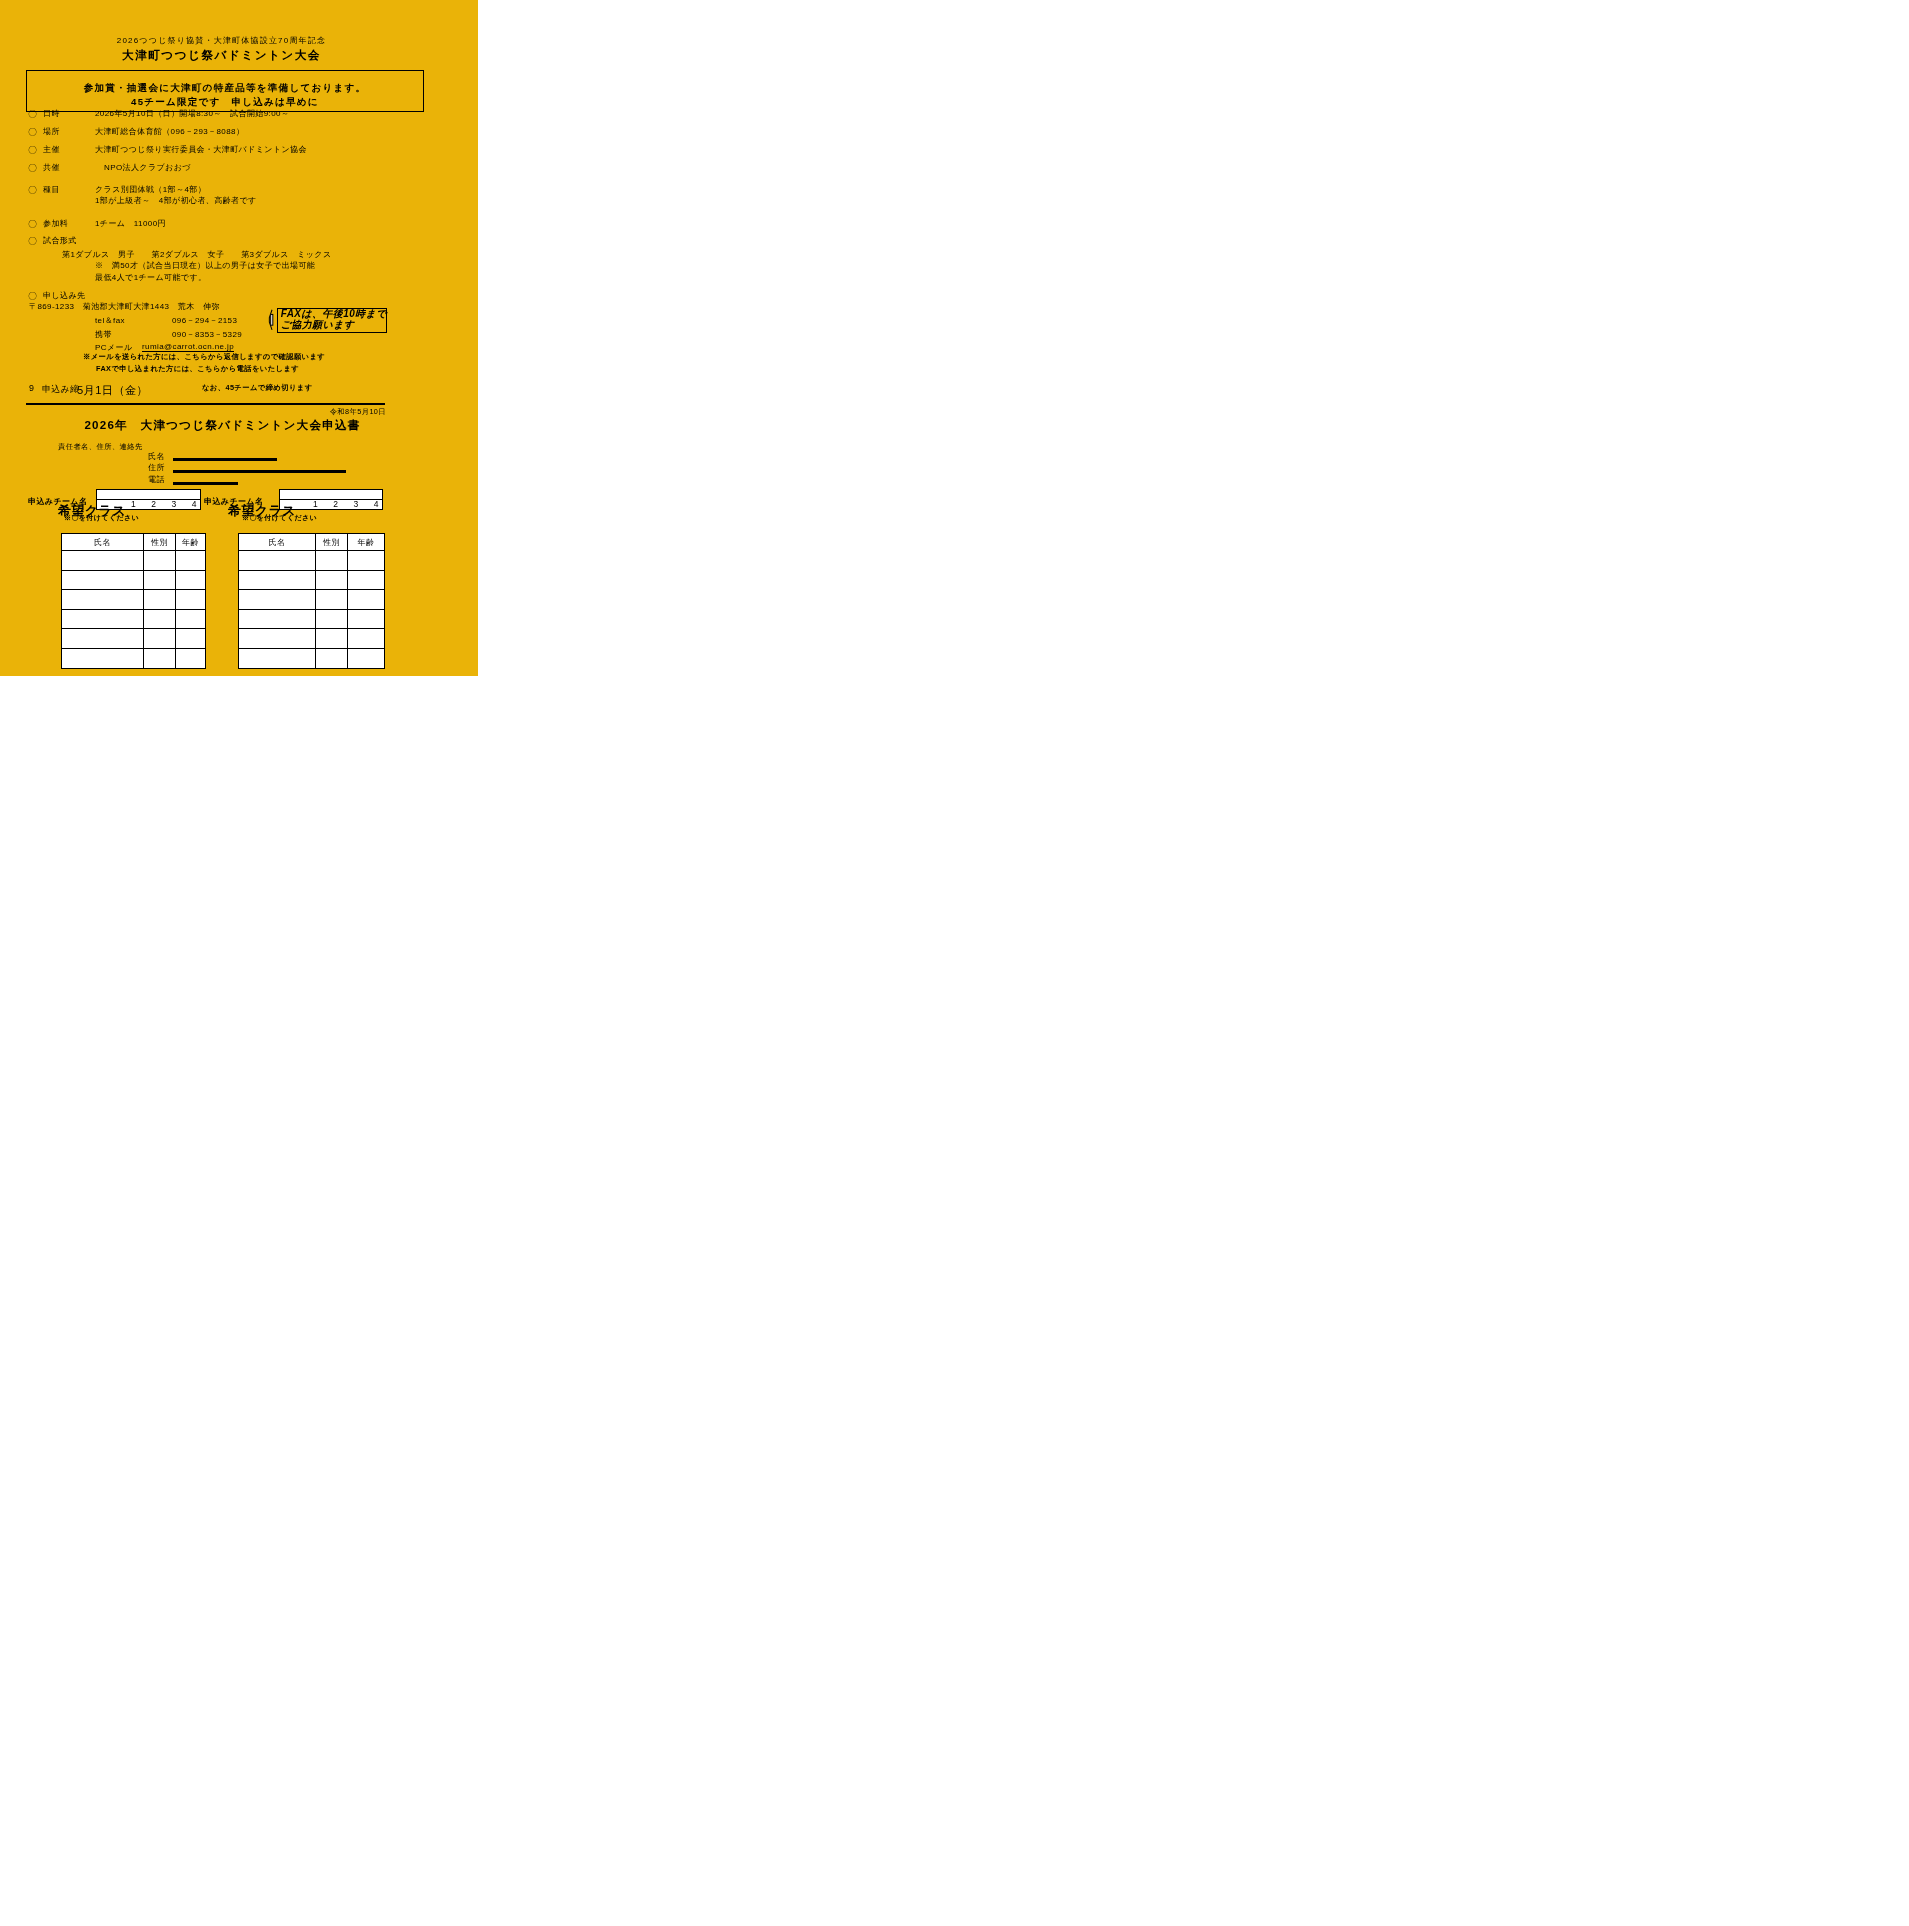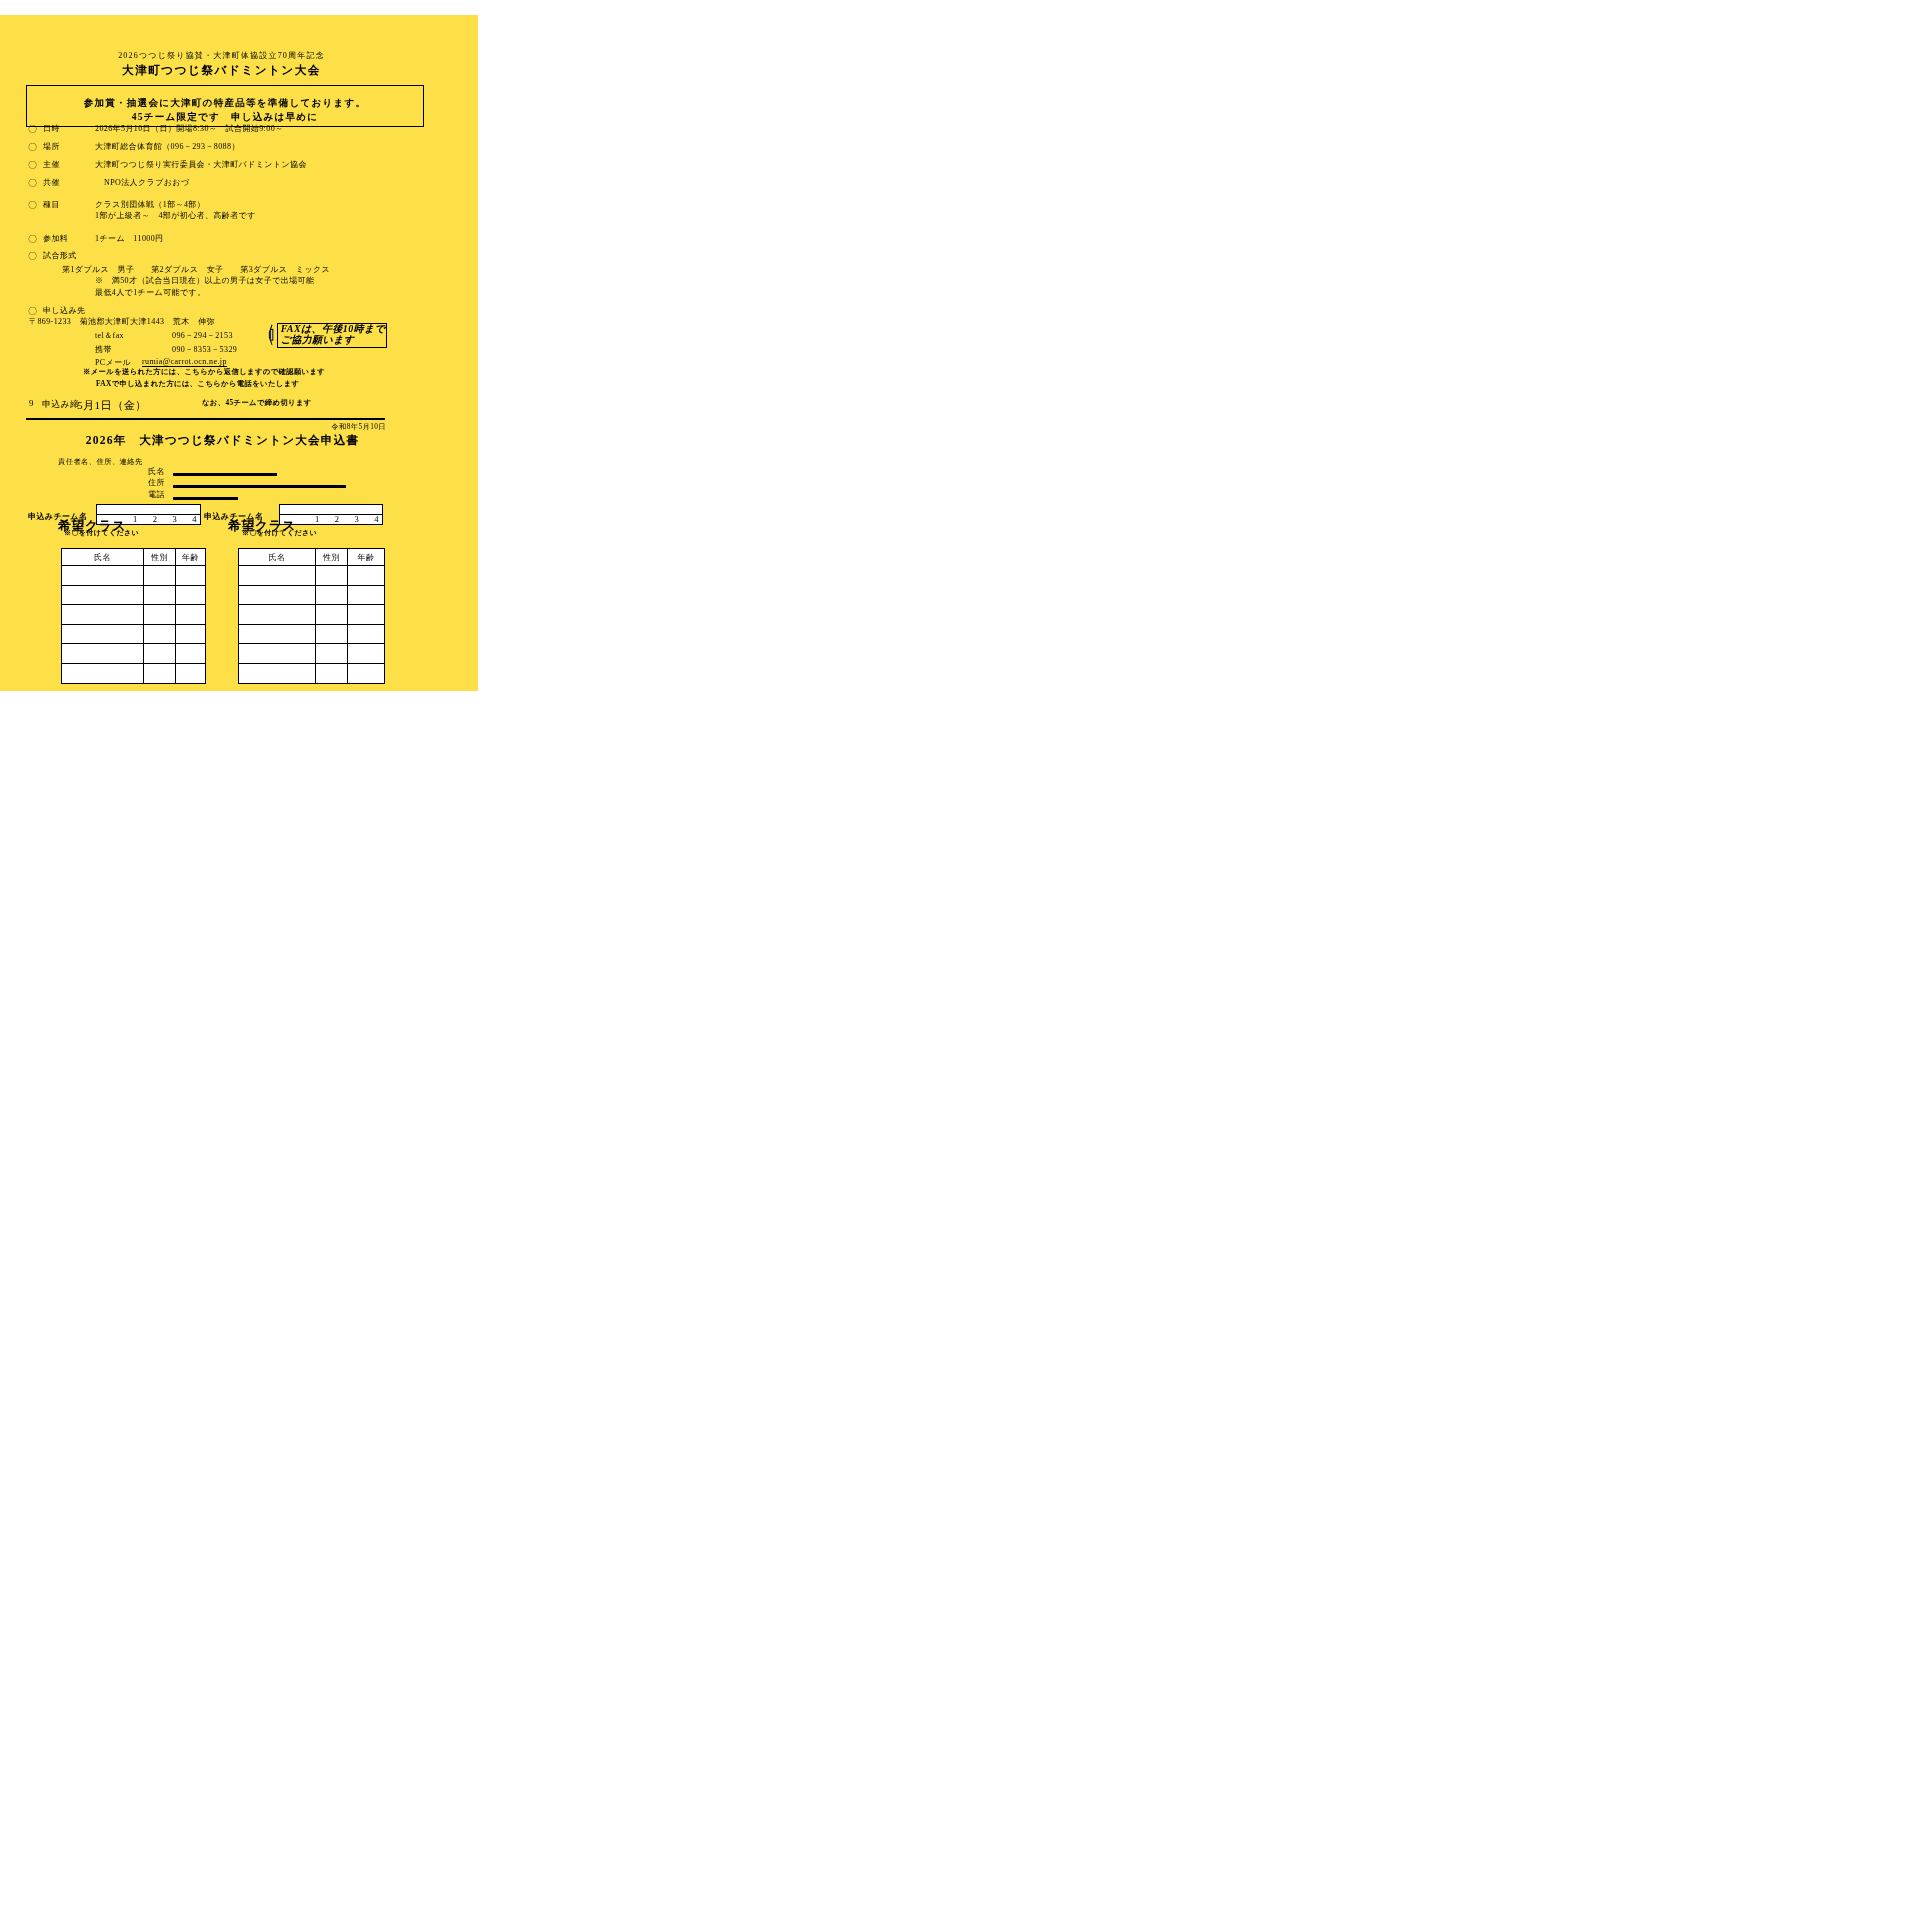--- a/index.html
+++ b/index.html
@@ -1,25 +1,24 @@
 <!DOCTYPE html>
 <html style="font-size:6.2px"><head>
 <meta charset="utf-8">
 <style>
   html,body{margin:0;padding:0;background:#fff;}
   .page{
     position:relative;
     width:478px;
     height:676px;
-    background:#fde047;
+    background:#eab308;
     color:#000;
-    font-family:Liberation Serif, serif;
+    font-family:Liberation Sans, sans-serif;
     letter-spacing:0.4px;
     overflow:hidden;
-    margin-top:15px;
   }
   
   .title-block{position:absolute;top:35px;left:0;width:443px;text-align:center;}
   .title-sub{font-size:8px;letter-spacing:1.2px;}
   .title-main{font-size:11.6px;font-weight:bold;letter-spacing:1.5px;margin-top:1.9px;}
   
   .notice-box{
     position:absolute;left:26px;top:70px;width:396px;height:30px;
     border:1.2px solid #000;text-align:center;padding-top:10px;
   }

